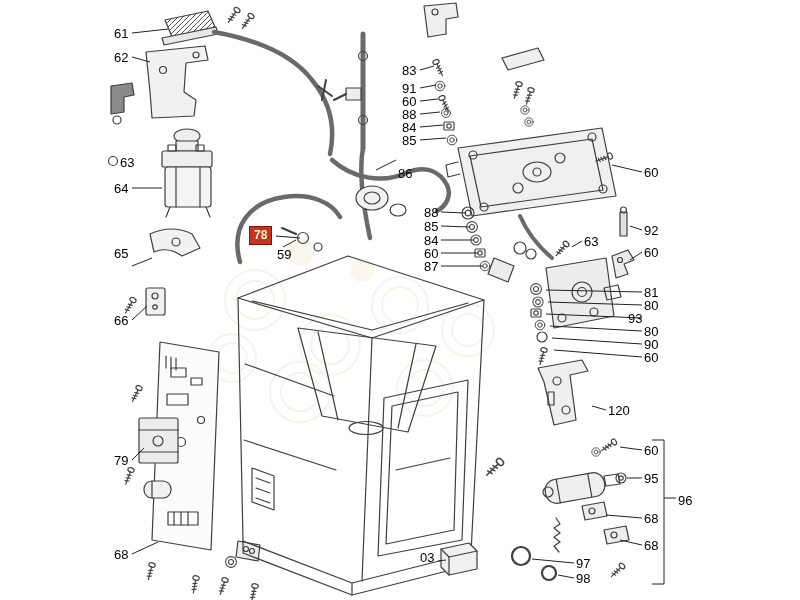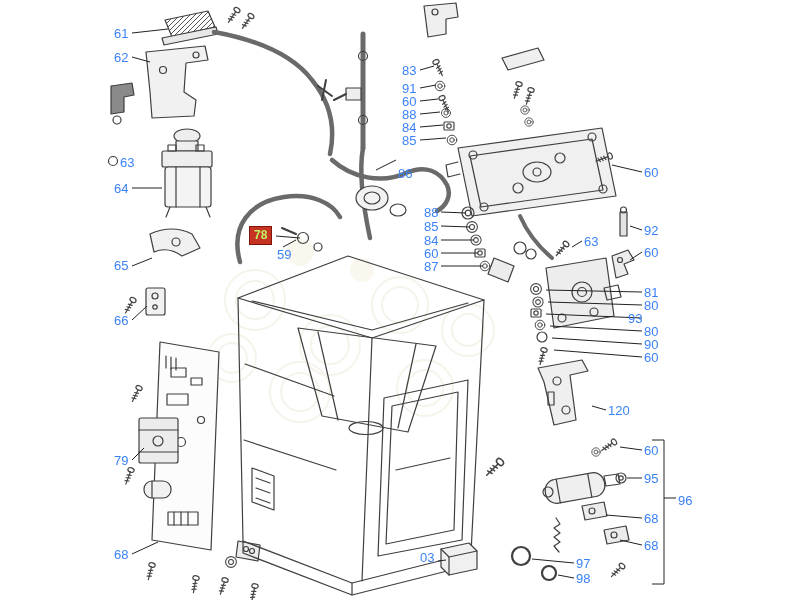--- a/index.html
+++ b/index.html
@@ -8,29 +8,29 @@
     width:800px;height:600px;
     background:#ffffff;
     overflow:hidden;
     font-family:"Liberation Sans",sans-serif;
   }
   #art{position:absolute;left:0;top:0;z-index:1;}
   .lbl{
     position:absolute;
     z-index:2;
     font:13px "Liberation Sans",sans-serif;
-    color:#3b82f6;
+    color:#000000;
     white-space:nowrap;
   }
   .highlight-box{
     position:absolute;
     z-index:3;
     background:#c63322;
     border:1px solid #7e150a;
-    color:#bef264;
+    color:#fef9c3;
     font:bold 12px/15px "Liberation Sans",sans-serif;
     padding:1px 4px;
   }
 </style>
 </head>
 <body>
 
 <div id="stage">
 
   <svg id="art" width="800" height="600" viewBox="0 0 800 600">
@@ -381,21 +381,21 @@
       <line x1="283" y1="247" x2="296" y2="240"></line>
       <path d="M652,440 L664,440 L664,584 L652,584" fill="none"></path>
       <line x1="664" y1="498" x2="676" y2="498"></line>
     </g>
   </svg>
 
   <div class="lbl" style="left:114px;top:26px">61</div>
   <div class="lbl" style="left:114px;top:50px">62</div>
   <div class="lbl" style="left:120px;top:155px">63</div>
   <div class="lbl" style="left:114px;top:181px">64</div>
-  <div class="lbl" style="left:114px;top:258px">65</div>
+  <div class="lbl" style="left:114px;top:246px">65</div>
   <div class="lbl" style="left:114px;top:313px">66</div>
   <div class="lbl" style="left:114px;top:453px">79</div>
   <div class="lbl" style="left:114px;top:547px">68</div>
 
   <div class="lbl" style="left:402px;top:63px">83</div>
   <div class="lbl" style="left:402px;top:81px">91</div>
   <div class="lbl" style="left:402px;top:94px">60</div>
   <div class="lbl" style="left:402px;top:107px">88</div>
   <div class="lbl" style="left:402px;top:120px">84</div>
   <div class="lbl" style="left:402px;top:133px">85</div>

